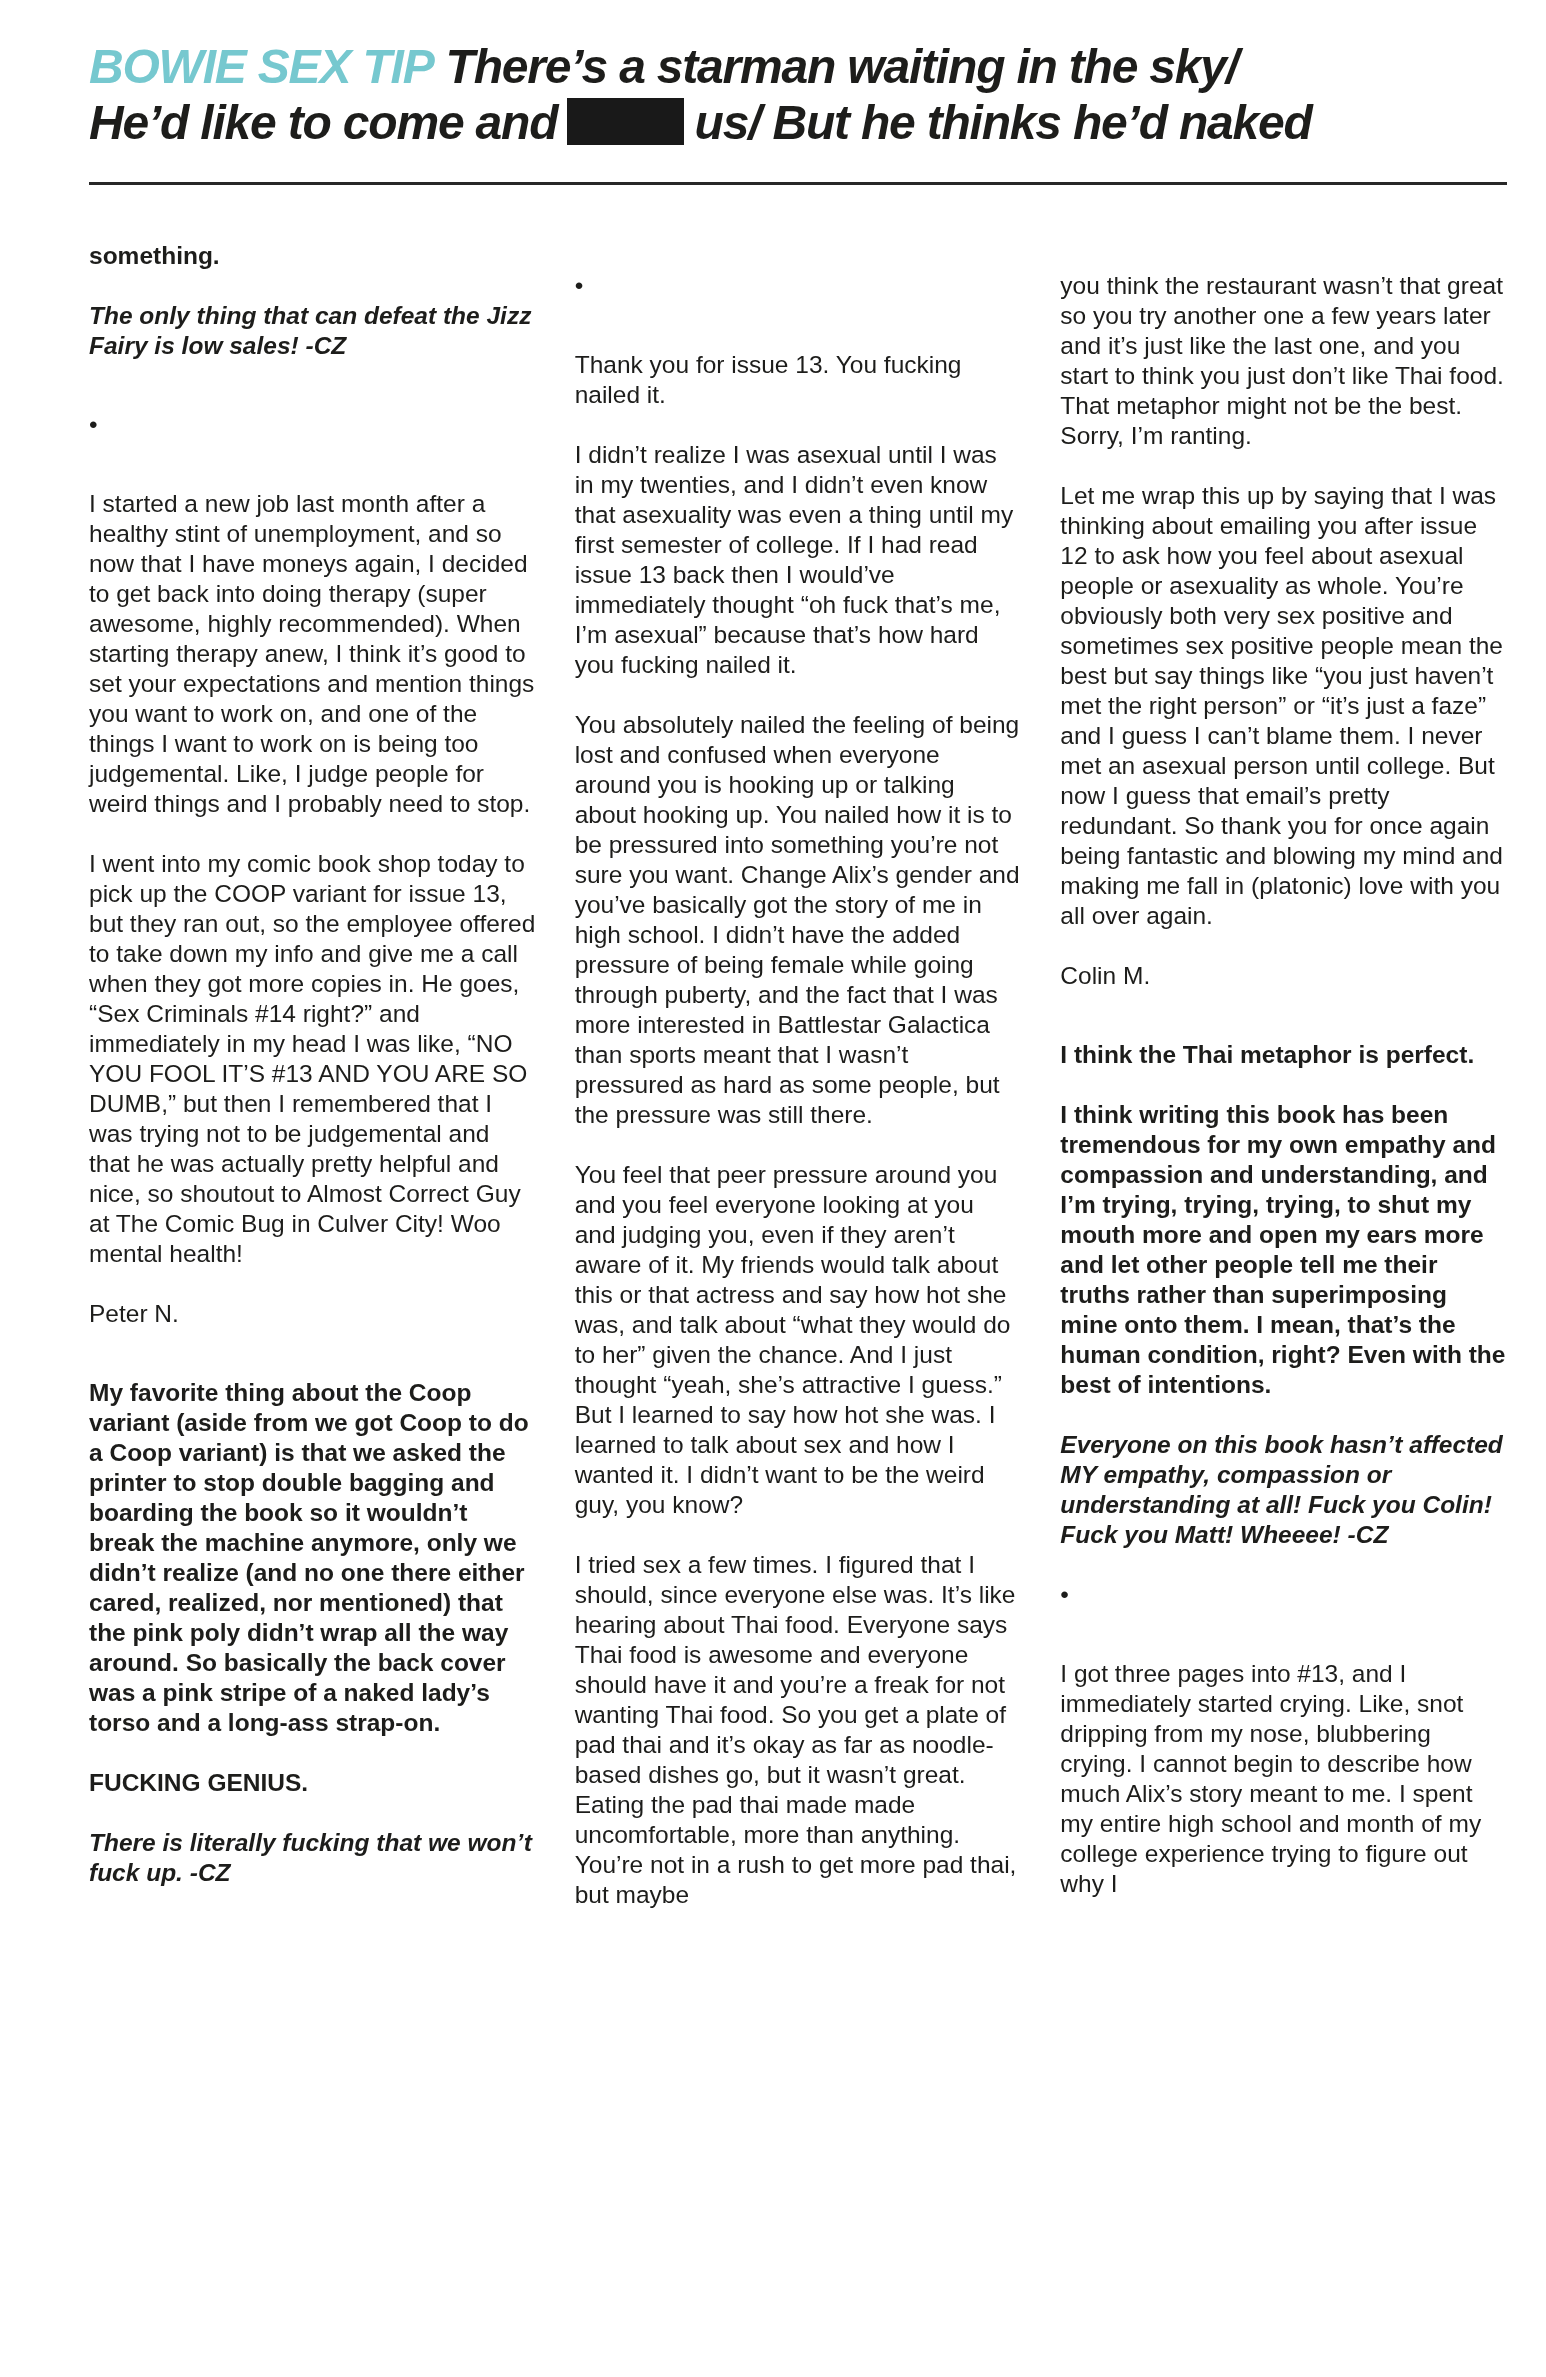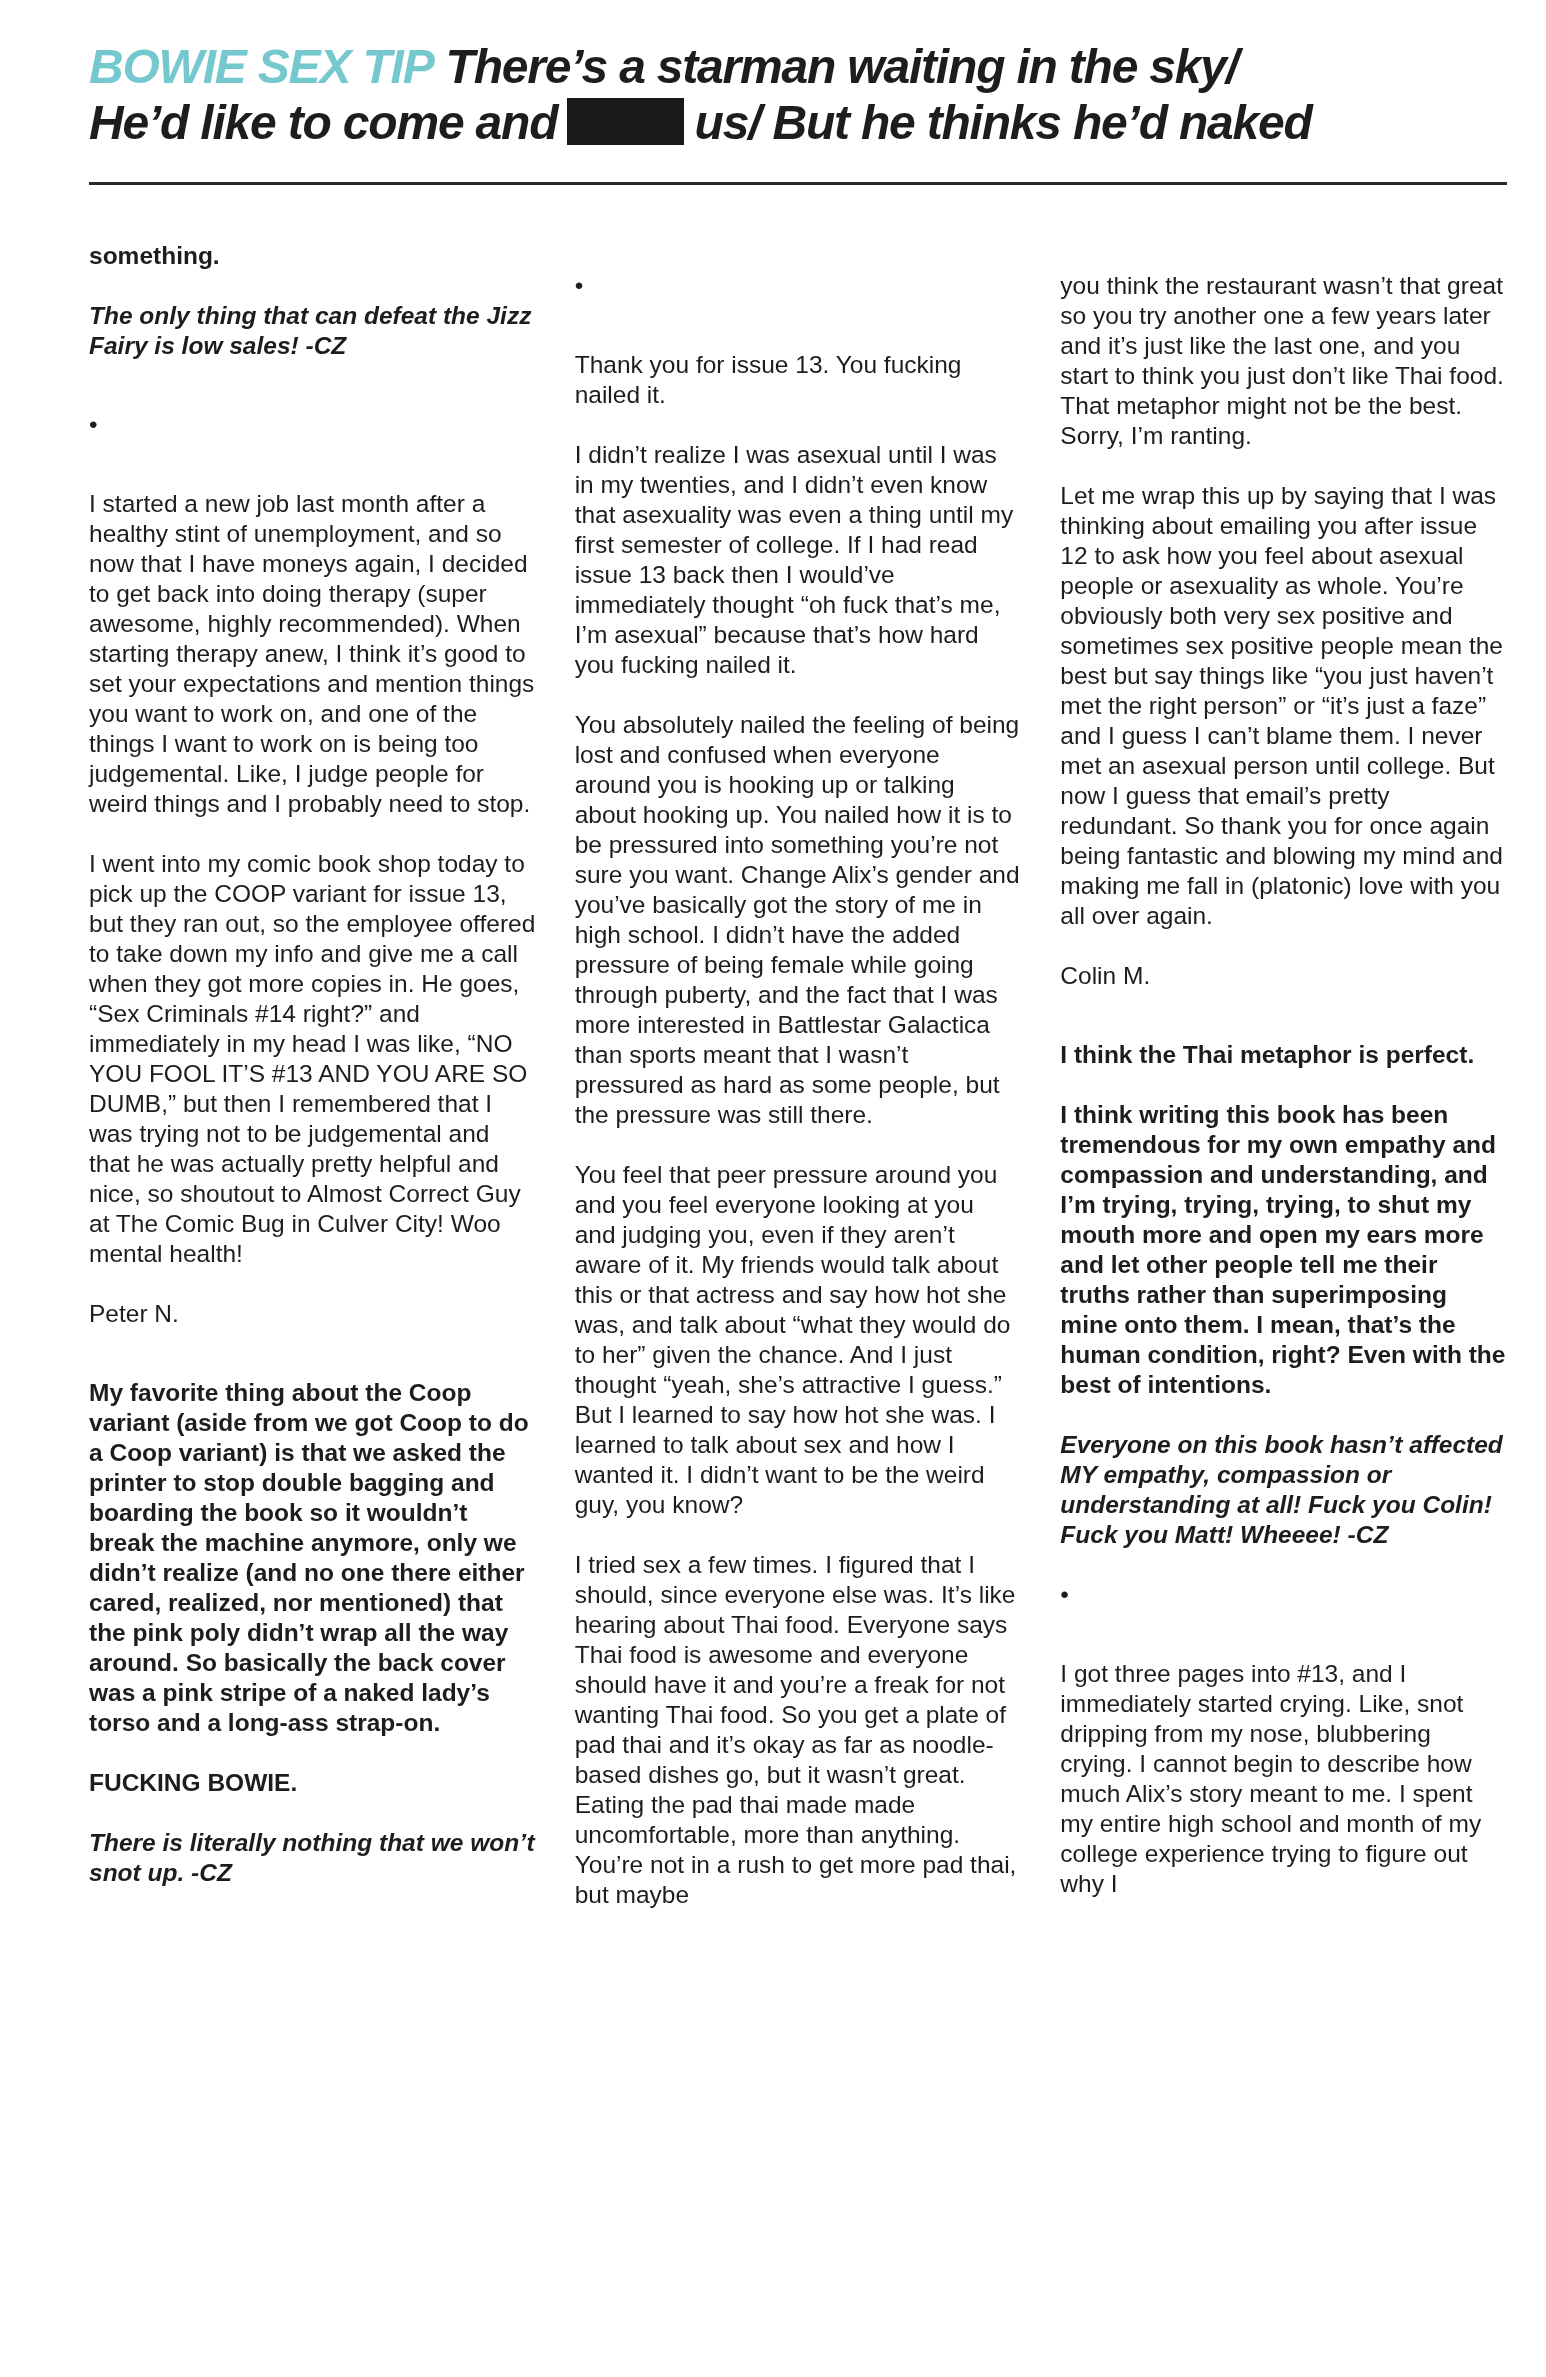--- a/index.html
+++ b/index.html
@@ -76,22 +76,22 @@
 
   <div class="columns">
     <div class="col">
         <p class="para b">something.</p>
         <p class="para bi">The only thing that can defeat the Jizz Fairy is low sales! -CZ</p>
         <p class="para bullet gap2">•</p>
         <p class="para gap2">I started a new job last month after a healthy stint of unemployment, and so now that I have moneys again, I decided to get back into doing therapy (super awesome, highly recommended). When starting therapy anew, I think it’s good to set your expectations and mention things you want to work on, and one of the things I want to work on is being too judgemental. Like, I judge people for weird things and I probably need to stop.</p>
         <p class="para">I went into my comic book shop today to pick up the COOP variant for issue 13, but they ran out, so the employee offered to take down my info and give me a call when they got more copies in. He goes, “Sex Criminals #14 right?” and immediately in my head I was like, “NO YOU FOOL IT’S #13 AND YOU ARE SO DUMB,” but then I remembered that I was trying not to be judgemental and that he was actually pretty helpful and nice, so shoutout to Almost Correct Guy at The Comic Bug in Culver City! Woo mental health!</p>
         <p class="para">Peter N.</p>
         <p class="para b gap2">My favorite thing about the Coop variant (aside from we got Coop to do a Coop variant) is that we asked the printer to stop double bagging and boarding the book so it wouldn’t break the machine anymore, only we didn’t realize (and no one there either cared, realized, nor mentioned) that the pink poly didn’t wrap all the way around. So basically the back cover was a pink stripe of a naked lady’s torso and a long-ass strap-on.</p>
-        <p class="para b">FUCKING BOWIE.</p>
-        <p class="para bi">There is literally nothing that we won’t snot up. -CZ</p>
+        <p class="para b">FUCKING GENIUS.</p>
+        <p class="para bi">There is literally fucking that we won’t fuck up. -CZ</p>
       </div>
     <div class="col offset">
         <p class="para bullet">•</p>
         <p class="para gap2">Thank you for issue 13. You fucking nailed it.</p>
         <p class="para">I didn’t realize I was asexual until I was in my twenties, and I didn’t even know that asexuality was even a thing until my first semester of college. If I had read issue 13 back then I would’ve immediately thought “oh fuck that’s me, I’m asexual” because that’s how hard you fucking nailed it.</p>
         <p class="para">You absolutely nailed the feeling of being lost and confused when everyone around you is hooking up or talking about hooking up. You nailed how it is to be pressured into something you’re not sure you want. Change Alix’s gender and you’ve basically got the story of me in high school. I didn’t have the added pressure of being female while going through puberty, and the fact that I was more interested in Battlestar Galactica than sports meant that I wasn’t pressured as hard as some people, but the pressure was still there.</p>
         <p class="para">You feel that peer pressure around you and you feel everyone looking at you and judging you, even if they aren’t aware of it. My friends would talk about this or that actress and say how hot she was, and talk about “what they would do to her” given the chance. And I just thought “yeah, she’s attractive I guess.” But I learned to say how hot she was. I learned to talk about sex and how I wanted it. I didn’t want to be the weird guy, you know?</p>
         <p class="para">I tried sex a few times. I figured that I should, since everyone else was. It’s like hearing about Thai food. Everyone says Thai food is awesome and everyone should have it and you’re a freak for not wanting Thai food. So you get a plate of pad thai and it’s okay as far as noodle-based dishes go, but it wasn’t great. Eating the pad thai made made uncomfortable, more than anything. You’re not in a rush to get more pad thai, but maybe</p>
       </div>
     <div class="col offset">

